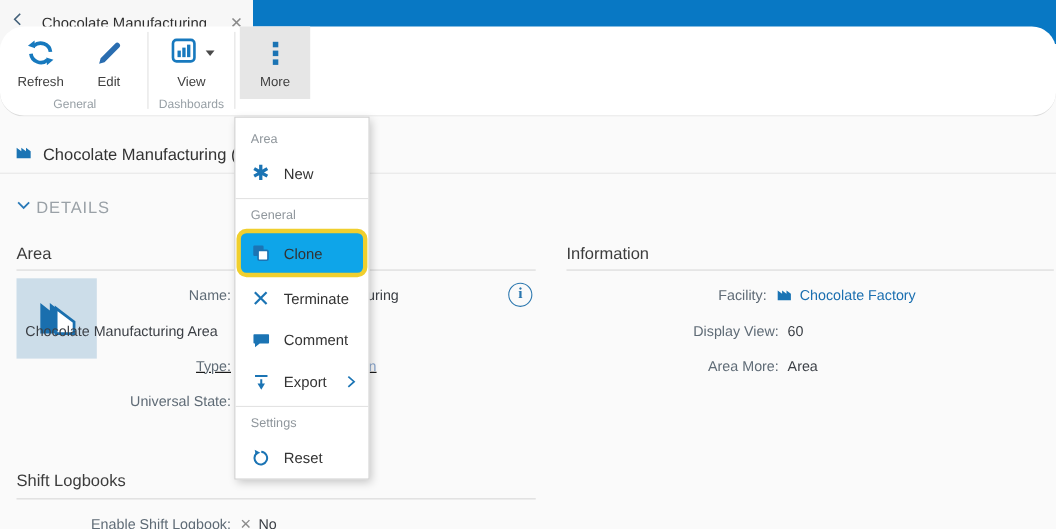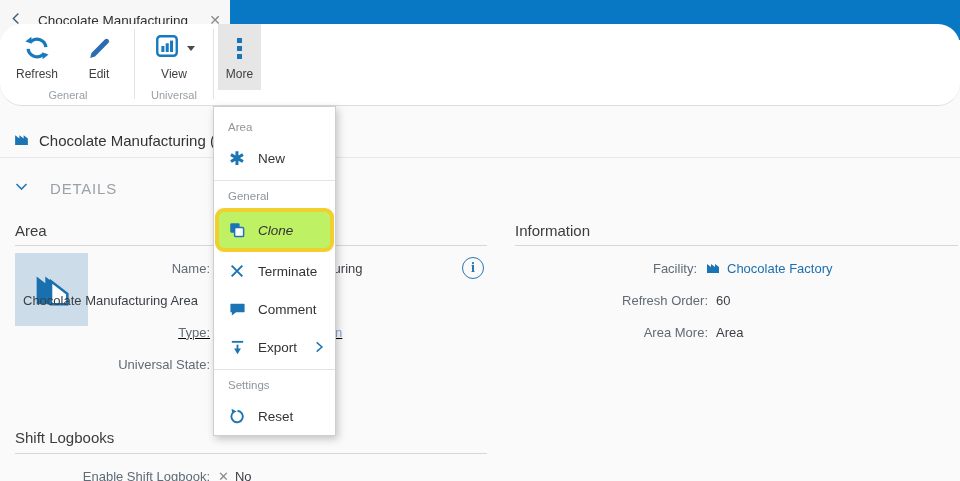--- a/index.html
+++ b/index.html
@@ -14,36 +14,36 @@
   .tab-label { font-size:13.5px; color:#2f2f2f; padding-left:6px; flex:1; white-space:nowrap; }
   .tab-close { width:30px; text-align:center; color:#8a8a8a; font-size:14px; cursor:pointer; }
 
   
   .toolbar { position:absolute; left:0; top:24px; width:960px; height:82px; background:#ffffff;
              border-bottom:1px solid #ddd; display:flex; align-items:stretch; padding-left:6px;border-radius:22px; }
   .tgroup { position:relative; display:flex; }
   .tbtn { width:62px; padding-top:9px; display:flex; flex-direction:column; align-items:center; cursor:pointer; height:66px; }
   .tbtn .ticon { height:30px; display:flex; align-items:center; justify-content:center; gap:3px; }
   .tbtn .tlabel { font-size:12px; color:#3f3f3f; margin-top:4px; }
-  .tbtn.active { background:#e6e6e6; width:43px; }
+  .tbtn.active { background:#e6e6e6; width:64px; }
   .tgroup-label { position:absolute; bottom:4px; left:0; width:100%; text-align:center;
                   font-size:11px; color:#98a0a6; }
   .tsep { width:1px; background:#e2e2e2; margin:5px 4px 6px 4px; }
   .caret-down { width:0; height:0; border-left:4px solid transparent; border-right:4px solid transparent;
                 border-top:5px solid #4a4a4a; margin-left:4px; }
   .kebab { display:flex; flex-direction:column; gap:3px; }
   .kebab span { width:5px; height:5px; background:#1b74b4; display:block; }
 
   
   .page-header { position:absolute; left:0; top:123px; width:960px; height:35px; background:#fafafa;
                  border-bottom:1px solid #e8e8e8; display:flex; align-items:center; padding-left:13px; gap:9px; }
   .page-header .ptitle { font-size:15px; color:#333; white-space:nowrap; }
 
   
-  .details-row { position:absolute; left:14px; top:179px; display:flex; align-items:center; gap:21px; cursor:pointer; }
+  .details-row { position:absolute; left:14px; top:179px; display:flex; align-items:center; gap:4px; cursor:pointer; }
   .details-row .dlabel { font-size:15px; color:#9aa1a7; letter-spacing:0.8px; }
 
   
   .sec-title { position:absolute; font-size:15px; color:#3c3c3c; }
   .sec-rule  { position:absolute; height:1px; background:#d7d7d7; }
 
   
   .frow { position:absolute; height:32px; display:flex; align-items:center; }
   .flabel { font-size:13px; color:#5f6b76; text-align:right; white-space:nowrap;padding-left:44px; }
   .fvalue { font-size:13px; color:#3b3f45; padding-left:8px; white-space:nowrap; display:flex; align-items:center; gap:6px; }
@@ -64,21 +64,21 @@
   
   .menu { position:absolute; left:213px; top:106px; width:123px; background:#fff;
           border:1px solid #cfcfcf; box-shadow:2px 3px 8px rgba(0,0,0,0.22);
           padding:8px 0 0 0; z-index:20; }
   .m-header { height:24px; display:flex; align-items:center; padding-left:14px;
               font-size:11.5px; color:#8f969c; }
   .m-item { height:38px; display:flex; align-items:center; padding-left:14px; gap:12px;
             font-size:13.5px; color:#333; cursor:pointer; }
   .m-icon { width:18px; display:flex; align-items:center; justify-content:center; flex:none; }
   .m-div { height:1px; background:#e3e3e3; margin:3px 0; }
-  .clone-ring { margin:0 1px; border:4px solid #f0cf2e; border-radius:9px; background:#bef264;font-style:italic; }
+  .clone-ring { margin:0 1px; border:4px solid #f0cf2e; border-radius:9px; background:#0ea5e9; }
   .clone-ring .m-item { height:36px; padding-left:9px; }
   .m-sub { margin-left:auto; margin-right:9px; display:flex; align-items:center; }
 </style>
 </head>
 <body>
 
 <div class="tabbar">
   <div class="tab-area">
     <div class="back-btn">
       <span>
@@ -129,21 +129,21 @@
             <rect x="3" y="3" width="18" height="18" rx="3" fill="none" stroke="#1779be" stroke-width="2.2"></rect>
             <rect x="6.8" y="12" width="2.8" height="5.5" fill="#1779be"></rect>
             <rect x="10.8" y="9.5" width="2.8" height="8" fill="#1779be"></rect>
             <rect x="14.8" y="7" width="2.8" height="10.5" fill="#1779be"></rect>
           </svg>
         </span>
         <span class="caret-down"></span>
       </span>
       <span class="tlabel">View</span>
     </div>
-    <div class="tgroup-label">Universal</div>
+    <div class="tgroup-label">Dashboards</div>
   </div>
 
   <div class="tsep"></div>
 
   <div class="tgroup">
     <div class="tbtn active">
       <span class="ticon">
         <span class="kebab">
             <span></span>
             <span></span>
@@ -213,21 +213,21 @@
   <span class="fvalue">
     <span>
       <svg width="16" height="16" viewBox="0 0 24 24" fill="#1b74b4">
           <path d="M3 21V7.5l6 4.5V7.5l6 4.5V7.5l6 4.5V21H3z"></path>
         </svg>
     </span>
     <span class="link">Chocolate Factory</span>
   </span>
 </div>
 <div class="frow" style="left:515px; top:284px;">
-  <span class="flabel lw193">Refresh Order:</span>
+  <span class="flabel lw193">Display View:</span>
   <span class="fvalue">60</span>
 </div>
 <div class="frow" style="left:515px; top:316px;">
   <span class="flabel lw193">Area More:</span>
   <span class="fvalue">Area</span>
 </div>
 
 <div class="sec-title" style="left:15px; top:429px;text-align:center;">Shift Logbooks</div>
 <div class="sec-rule" style="left:15px; top:453px; width:472px;"></div>
 

